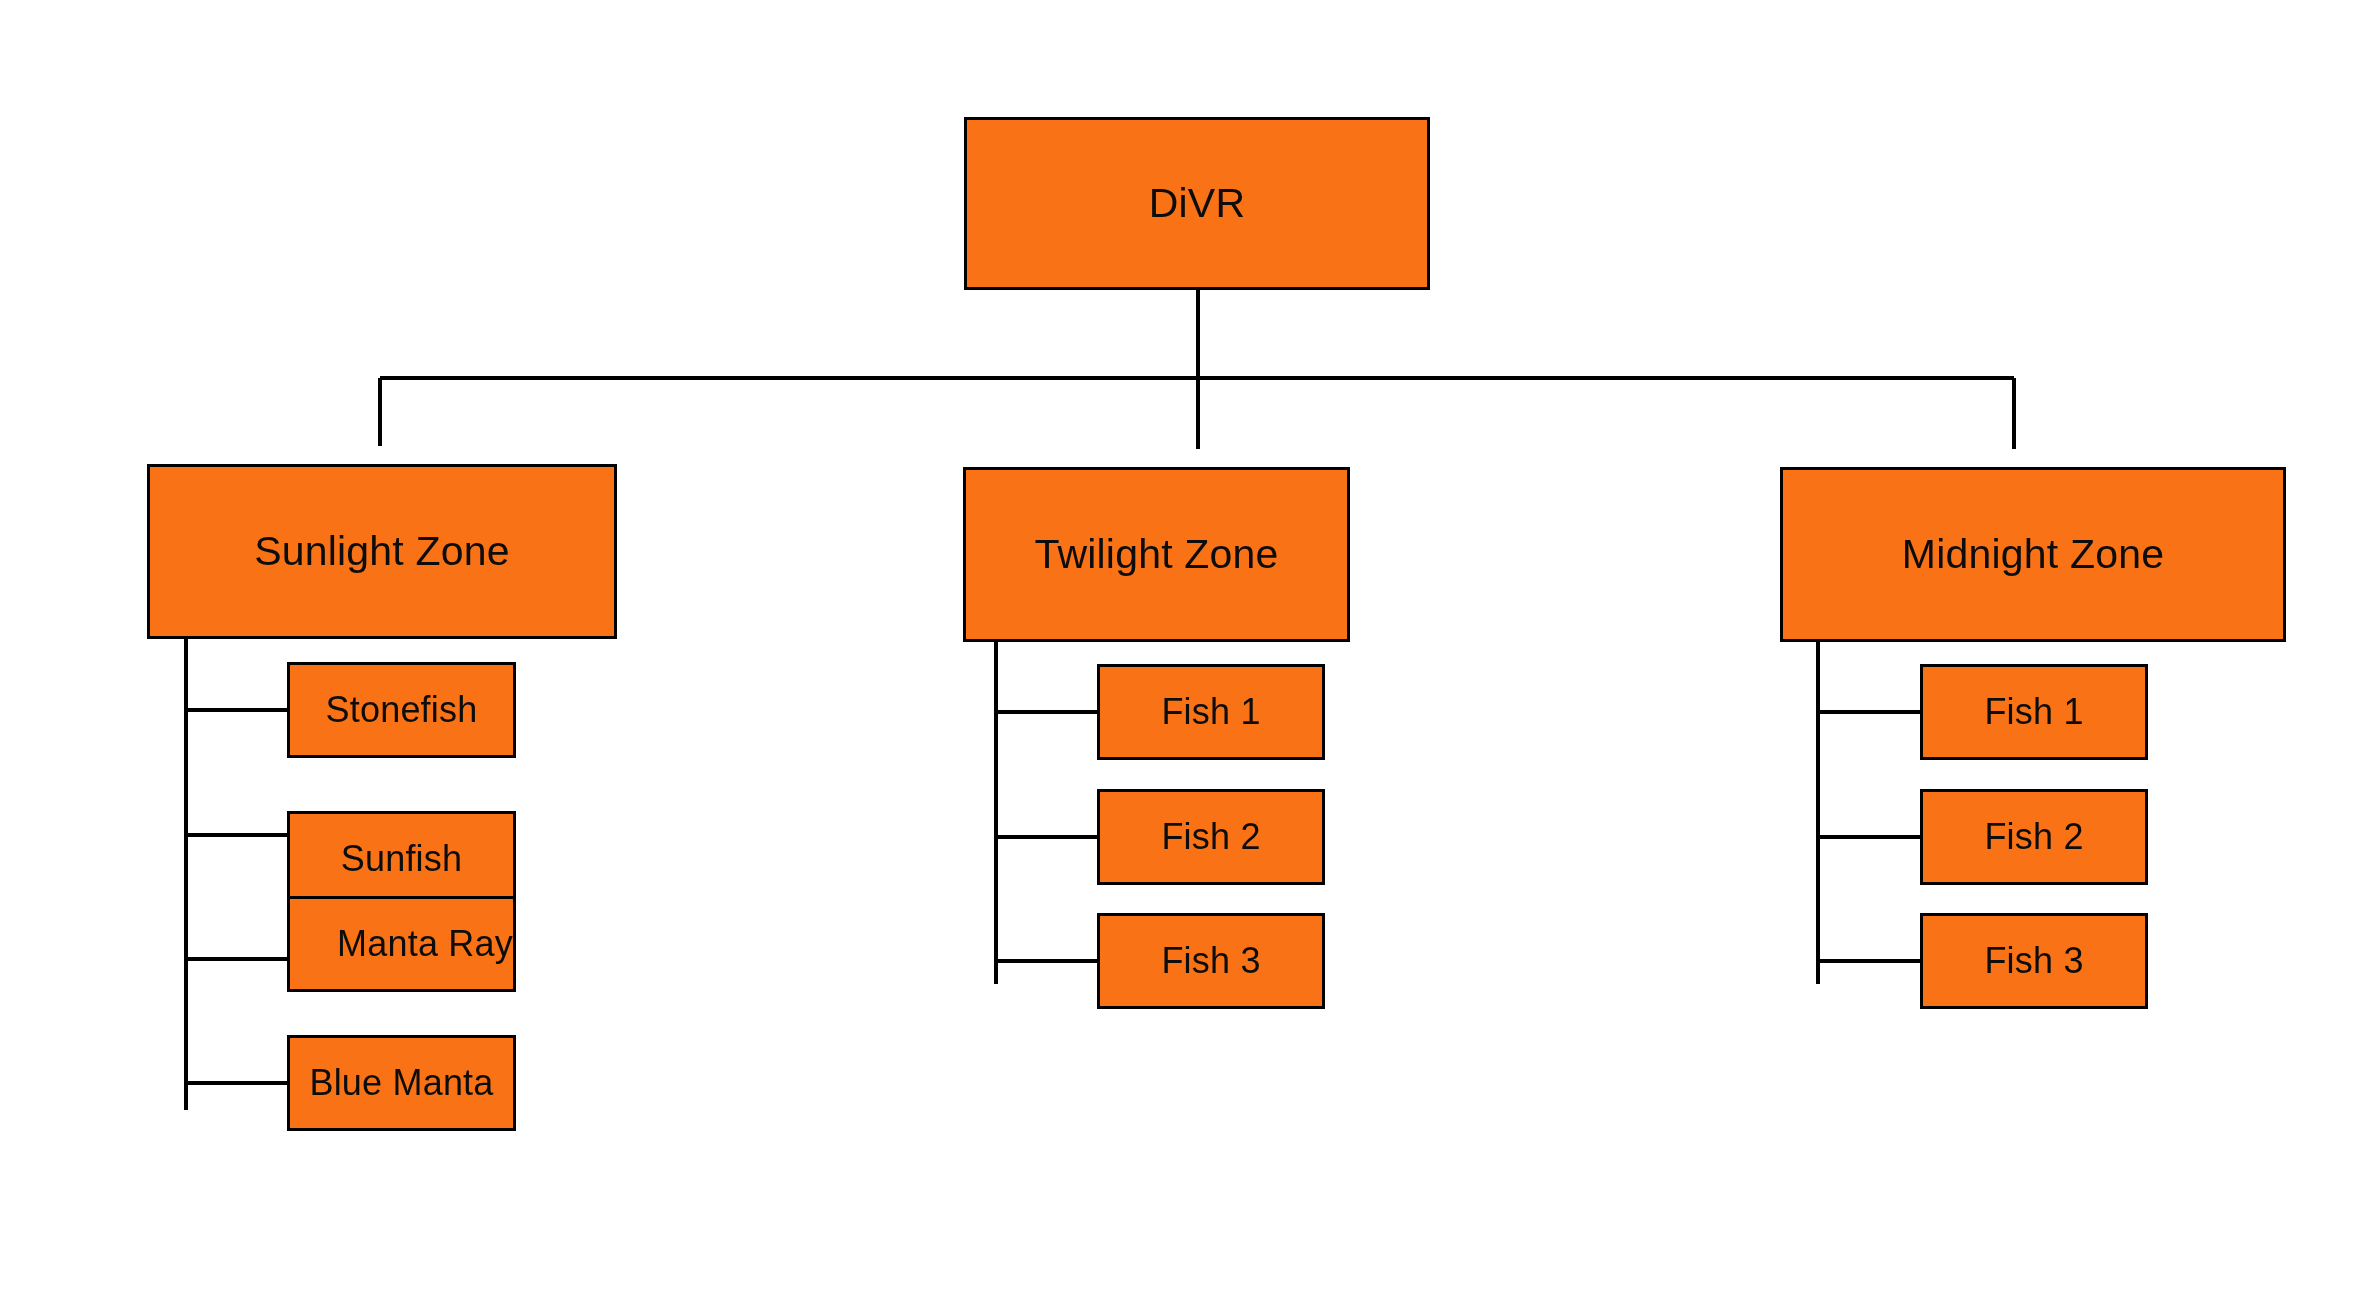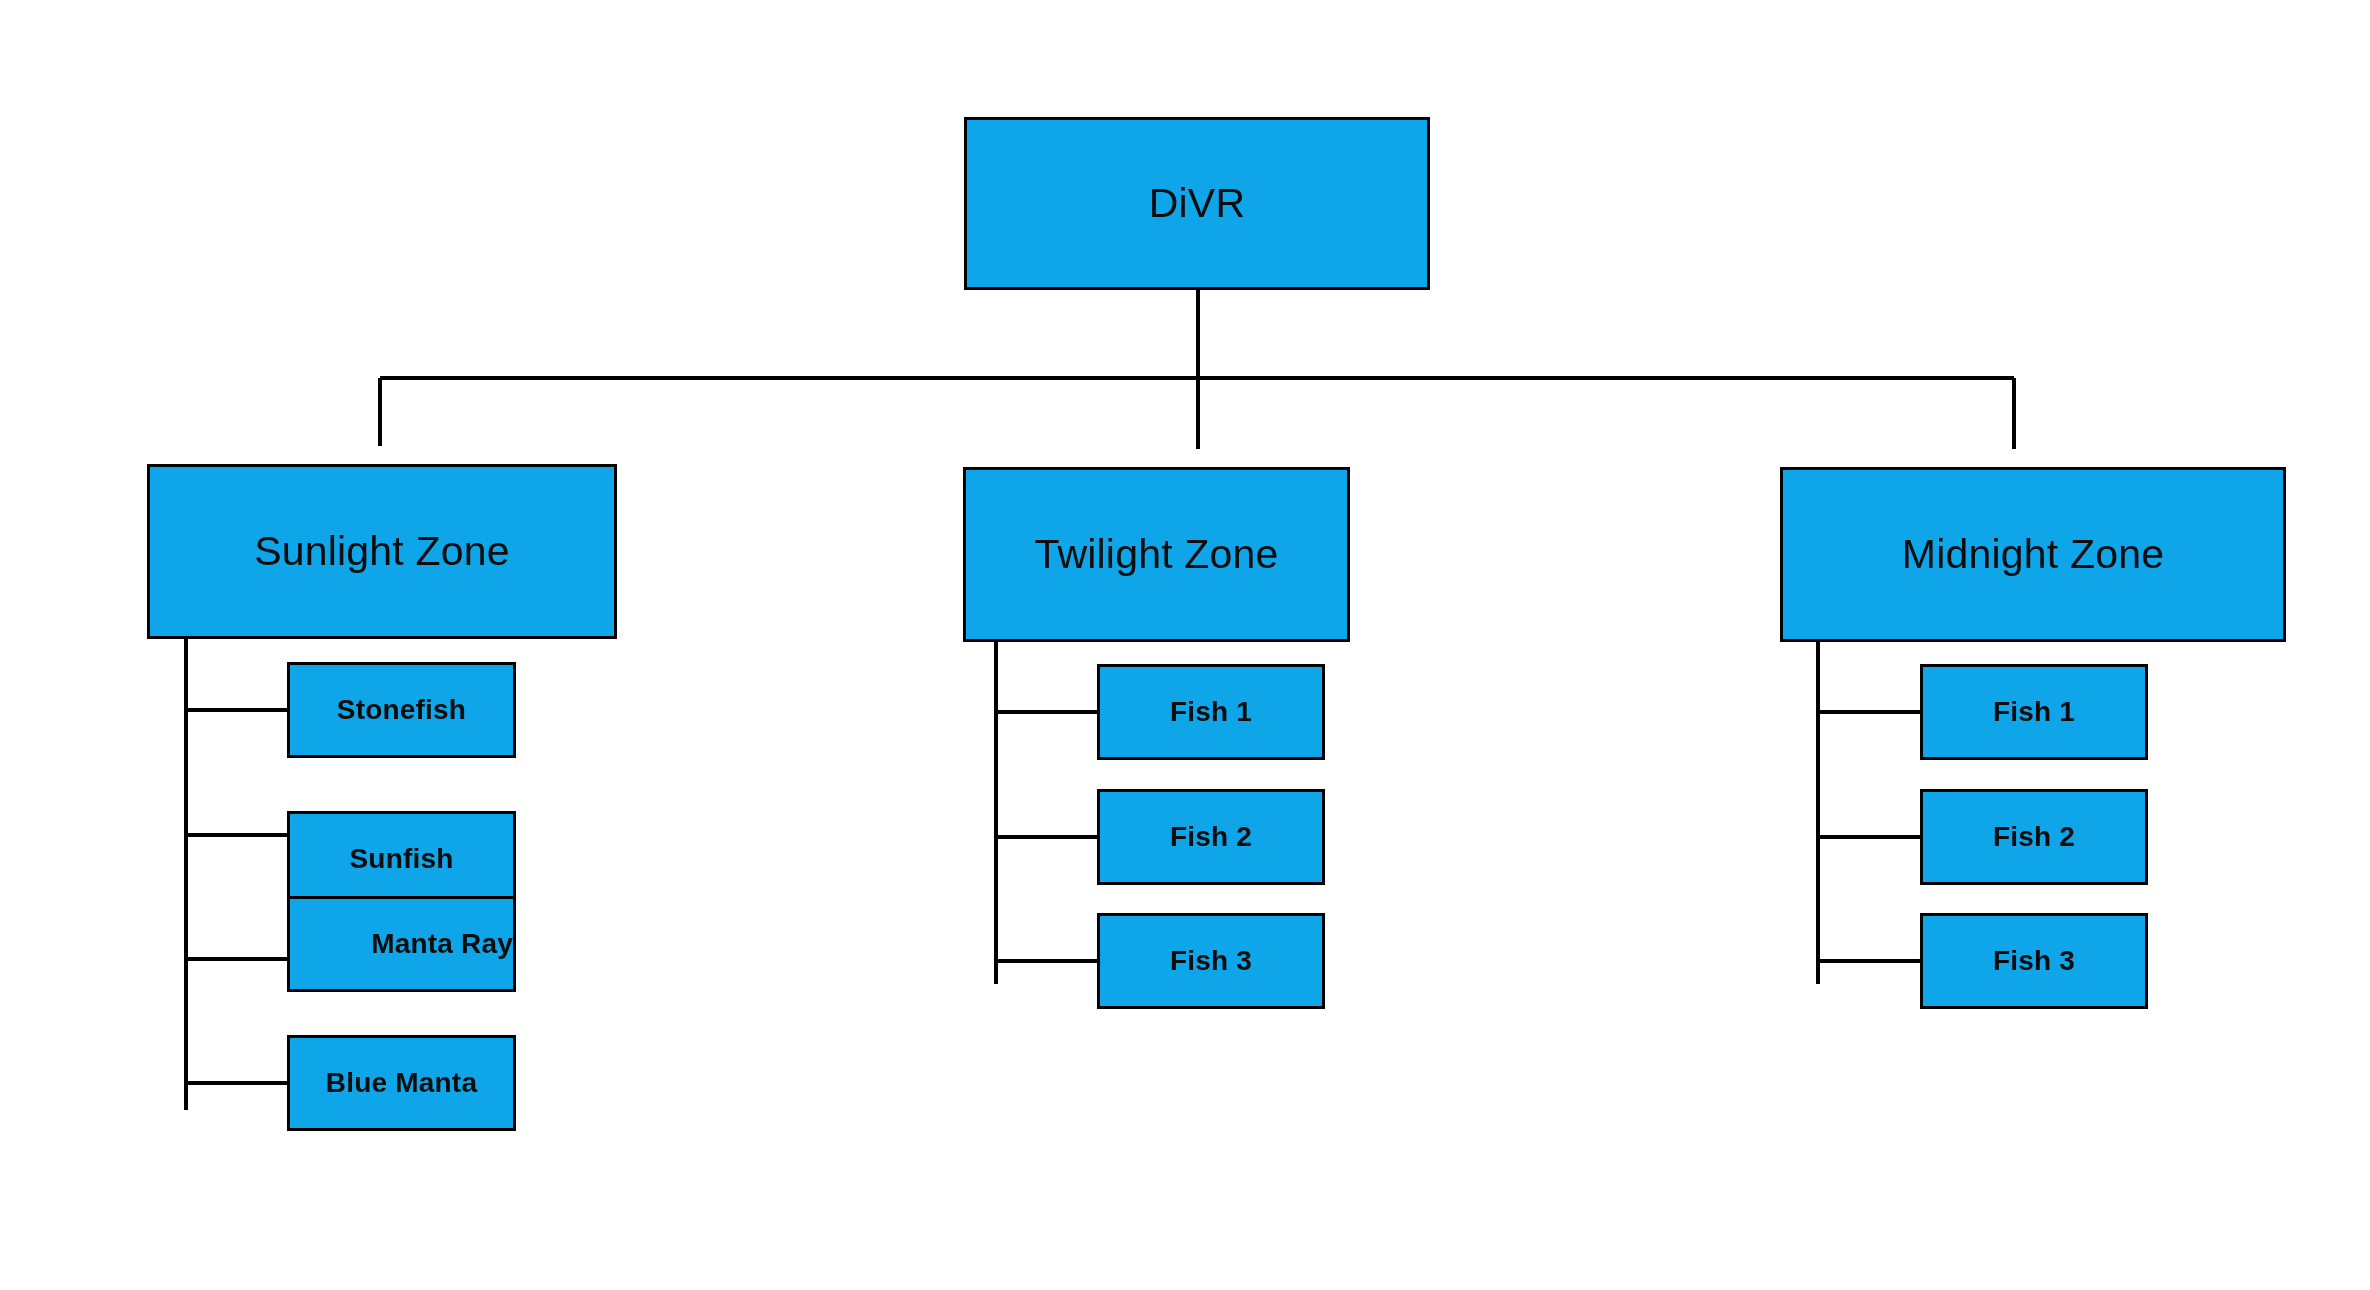--- a/index.html
+++ b/index.html
@@ -23,21 +23,21 @@
     position: absolute;
     left: 0;
     top: 0;
     width: 2370px;
     height: 1290px;
     pointer-events: none;
   }
   .node {
     position: absolute;
     box-sizing: border-box;
-    background: #0ea5e9;
+    background: #f97316;
     border: 3px solid #000000;
     display: flex;
     align-items: center;
     justify-content: center;
     color: #0d0d0d;
     font-weight: 300;
     letter-spacing: 0.2px;
     white-space: nowrap;
   }
   .node.root {
@@ -51,23 +51,22 @@
     height: 175px;
     font-size: 41px;
     margin-top: 18px;
   }
   .node.zone.z0 { left: 147px;  top: 446px; width: 470px; }
   .node.zone.z1 { left: 963px;  top: 449px; width: 387px; }
   .node.zone.z2 { left: 1780px; top: 449px; width: 506px; }
 
   .node.leaf {
     height: 96px;
-    font-size: 28px;
+    font-size: 36px;
     border-width: 3px;
-    font-weight: bold;
   }
   
   .node.leaf.g0 { left: 287px; width: 229px; }
   .node.leaf.g0.i0 { top: 662px; }
   .node.leaf.g0.i1 { top: 811px; }
   .node.leaf.g0.i2 { top: 896px; justify-content: flex-end; }
   .node.leaf.g0.i3 { top: 1035px; }
   
   .node.leaf.g1 { left: 1097px; width: 228px; }
   .node.leaf.g1.i0 { top: 664px; }

